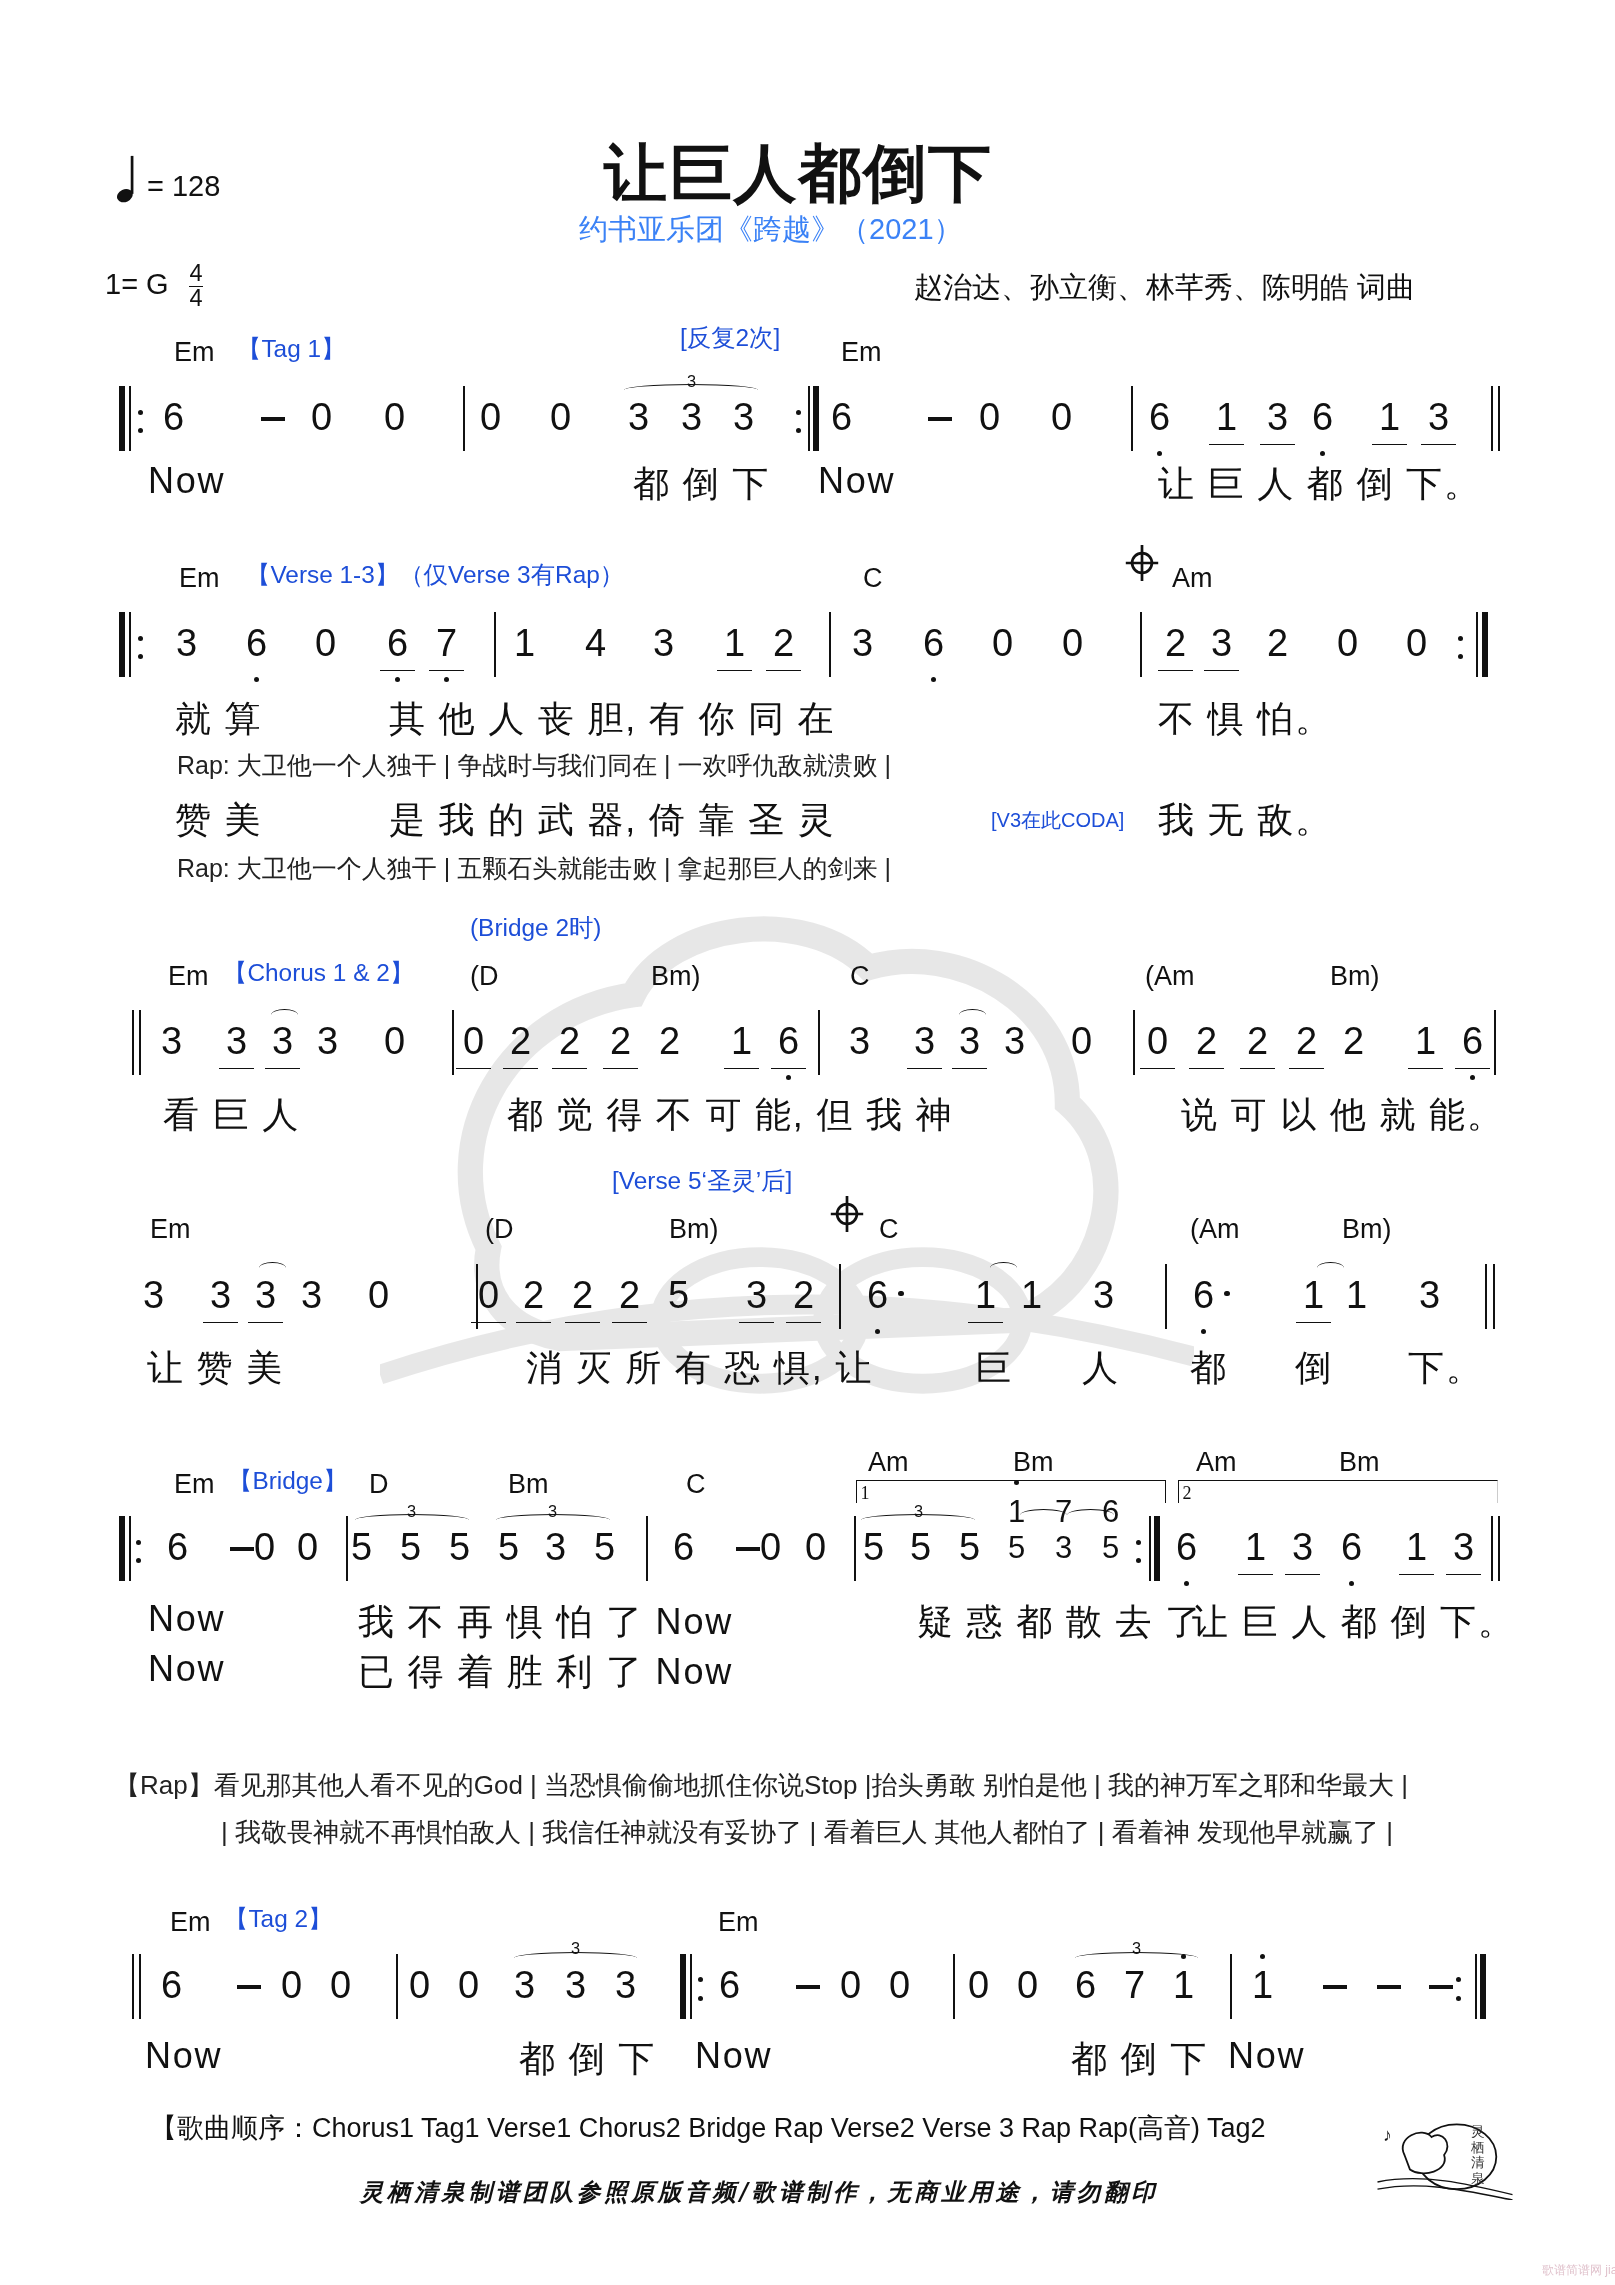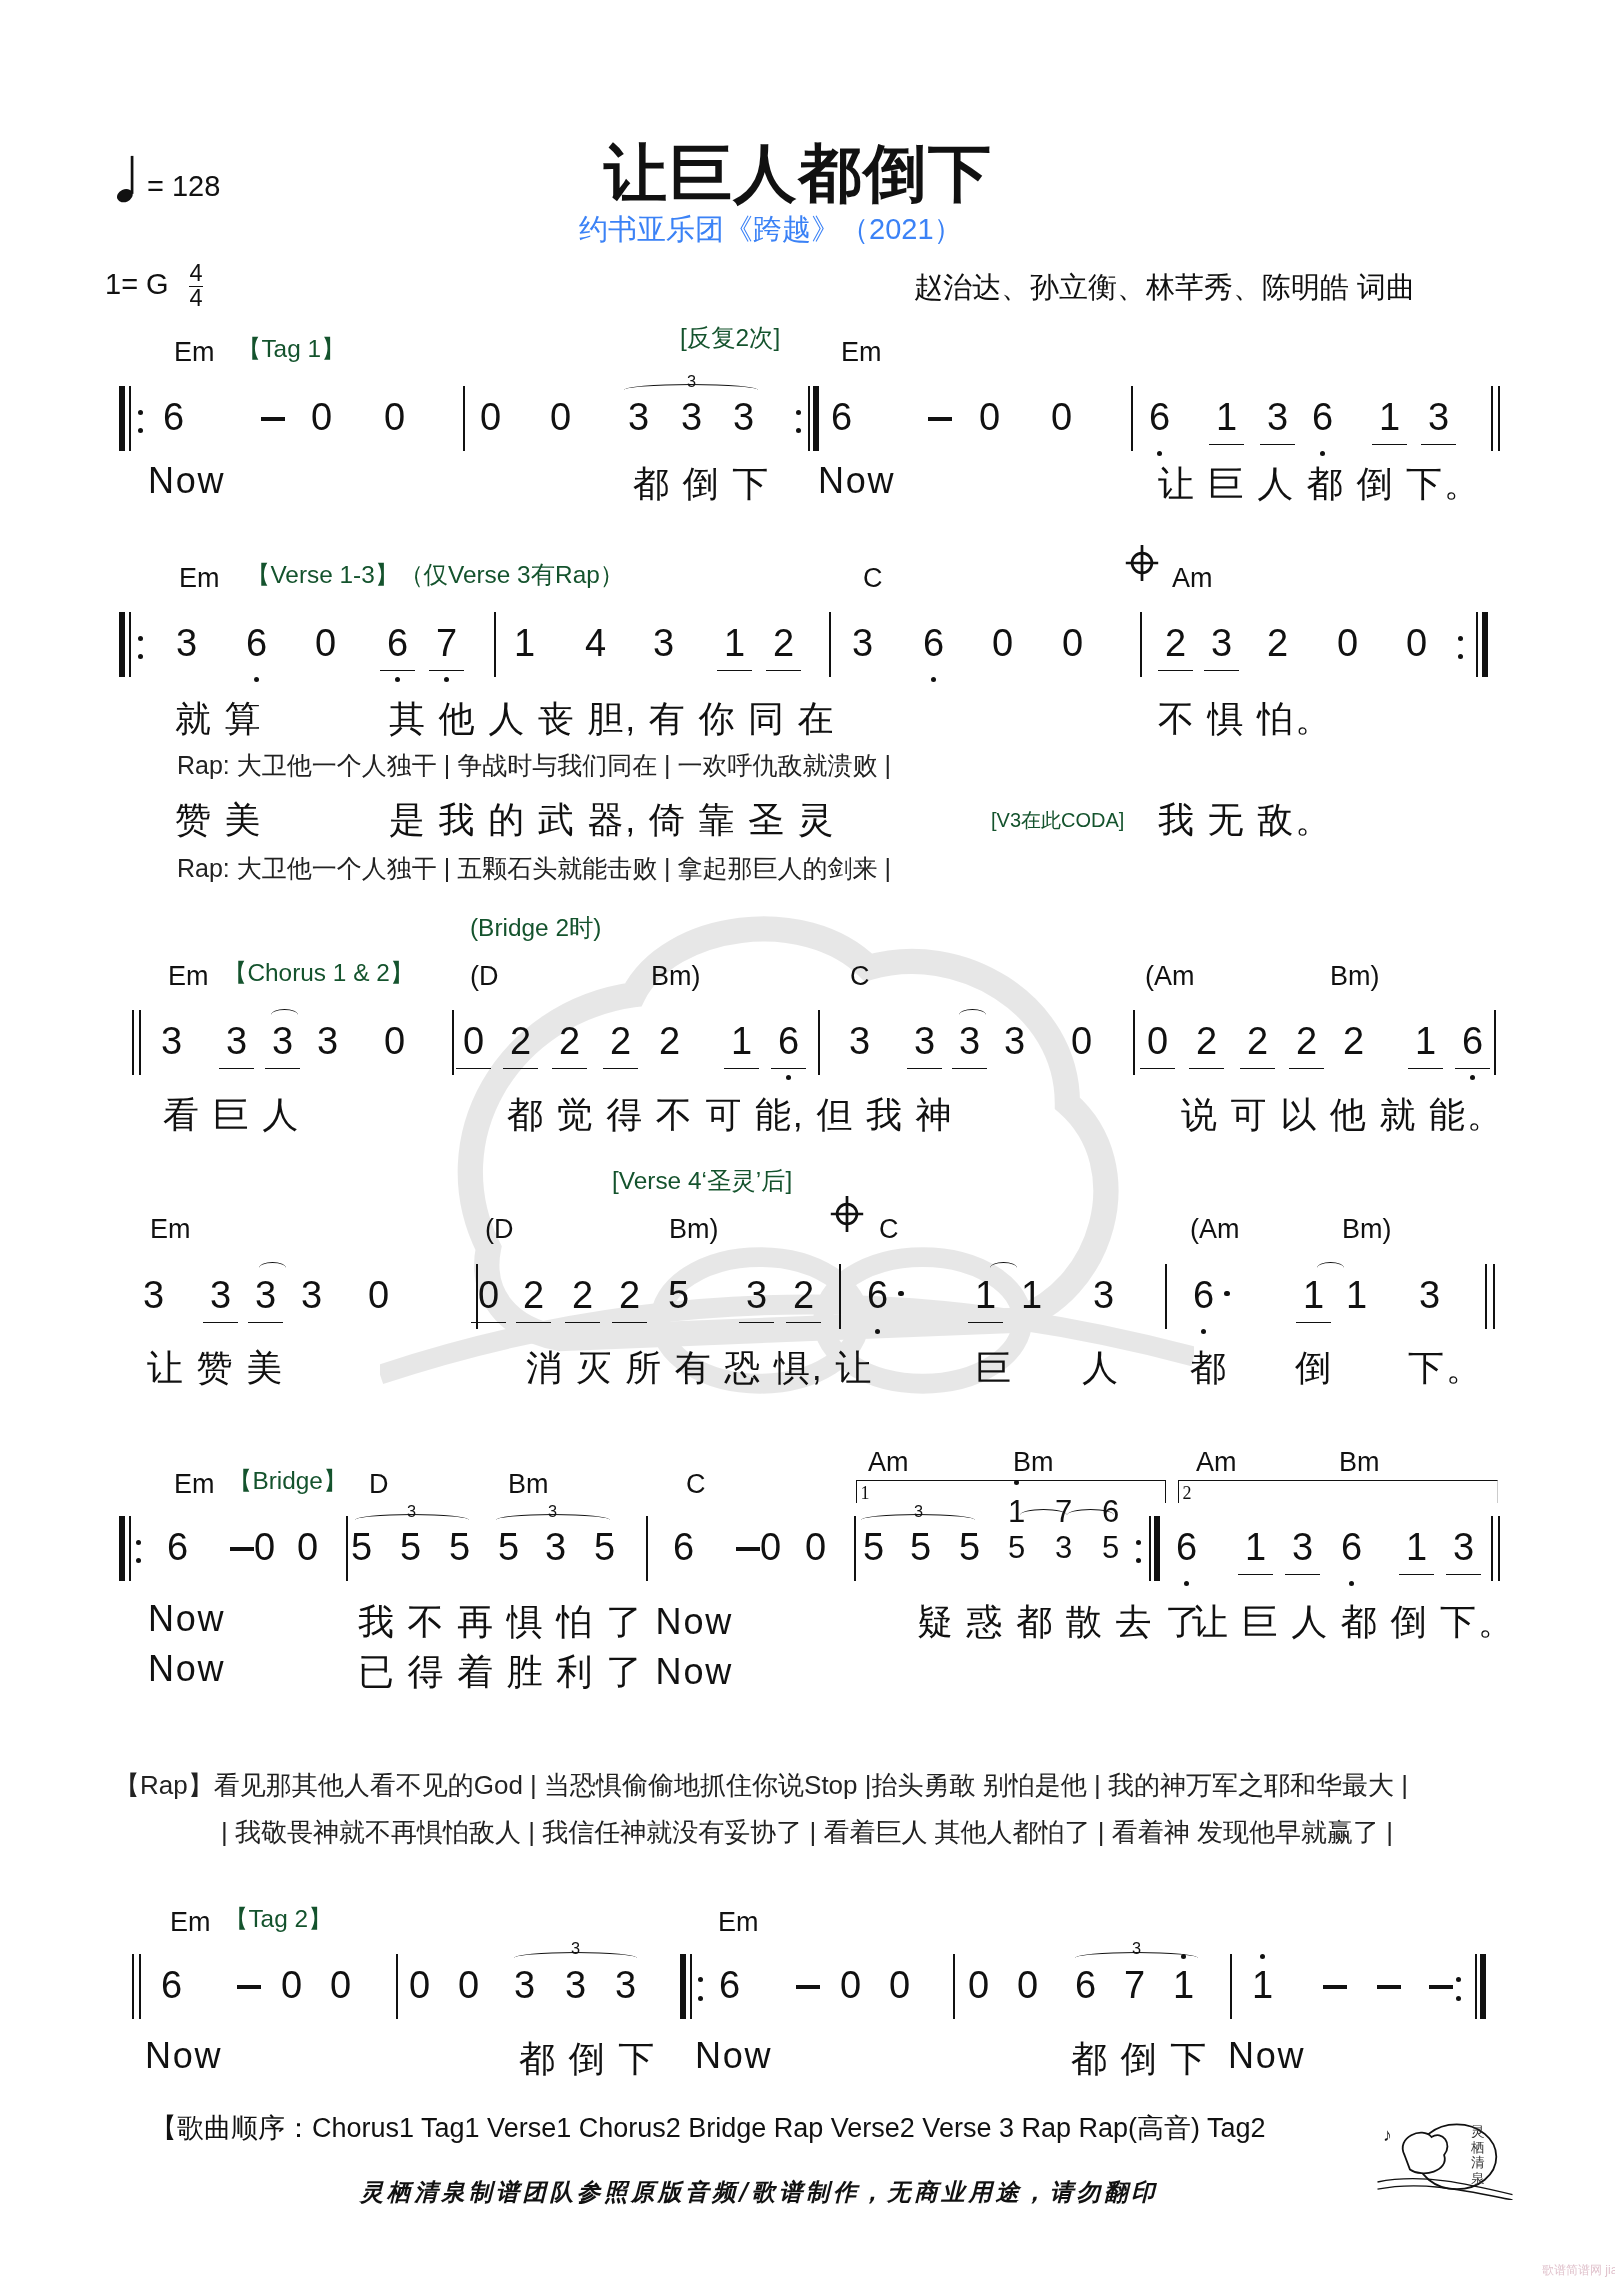--- a/index.html
+++ b/index.html
@@ -2,21 +2,21 @@
 <html style="font-size:14.5px"><head>
 <meta charset="utf-8">
 <style>
   html,body{margin:0;padding:0;background:#fff;}
   body{width:1616px;height:2285px;position:relative;overflow:hidden;font-family:"Liberation Sans","DejaVu Sans",sans-serif;color:#111;}
   .abs{position:absolute;white-space:nowrap;}
   .title{font-family:"DejaVu Sans",sans-serif;font-weight:bold;font-size:63px;letter-spacing:1.8px;}
   .sub{font-size:29px;color:#3b82f6;}
   .meta{font-size:29px;}
   .chord{font-size:27px;}
-  .ann{font-size:24.4px;color:#14532d;}
+  .ann{font-size:24.4px;color:#1d4ed8;}
   .note{position:absolute;font-size:38px;width:27px;text-align:center;line-height:45px;height:45px;}
   .note .ul{position:absolute;left:-3.6px;right:-3.6px;bottom:-5.4px;border-bottom:1.8px solid #111;}
   .note .dl{position:absolute;left:50%;bottom:-16.3px;width:5.4px;height:5.4px;margin-left:-2.7px;border-radius:50%;background:#111;}
   .note .dh{position:absolute;left:50%;top:-9px;width:5.4px;height:5.4px;margin-left:-2.7px;border-radius:50%;background:#111;}
   .note .aug{position:absolute;right:-12.7px;top:18px;width:5.4px;height:5.4px;border-radius:50%;background:#111;}
   .dash{position:absolute;width:23.5px;height:3.6px;background:#111;}
   .bar{position:absolute;width:1.8px;background:#111;}
   .bar.thick{width:6.3px;}
   .rep{position:absolute;width:5.4px;height:5.4px;border-radius:50%;background:#111;}
   .lyr{font-size:36px;letter-spacing:1.8px;}
@@ -183,21 +183,21 @@
     <div class="abs lyr" style="left:507px;top:1091px;">都 觉 得 不  可 能,  但  我 神</div>
     <div class="abs lyr" style="left:1181px;top:1091px;">说 可 以 他  就 能。</div>
     <div class="bar" style="left:132px;top:1010px;height:65px;"></div>
     <div class="bar" style="left:139px;top:1010px;height:65px;"></div>
     <div class="bar" style="left:452px;top:1010px;height:65px;"></div>
     <div class="bar" style="left:818px;top:1010px;height:65px;"></div>
     <div class="bar" style="left:1133px;top:1010px;height:65px;"></div>
     <div class="bar" style="left:1494px;top:1010px;height:65px;"></div>
     <div class="slur" style="left:271px;width:27px;top:1009px;"></div>
     <div class="slur" style="left:959px;width:27px;top:1009px;"></div>
-    <div class="abs ann" style="left:612px;top:1165px;">[Verse 4‘圣灵’后]</div>
+    <div class="abs ann" style="left:612px;top:1165px;">[Verse 5‘圣灵’后]</div>
     <div class="abs chord" style="left:150px;top:1214px;">Em</div>
     <div class="abs chord" style="left:485px;top:1214px;">(D</div>
     <div class="abs chord" style="left:669px;top:1214px;">Bm)</div>
     <div class="abs chord" style="left:879px;top:1214px;">C</div>
     <div class="abs chord" style="left:1190px;top:1214px;">(Am</div>
     <div class="abs chord" style="left:1342px;top:1214px;">Bm)</div>
     <div class="note" style="left:140px;top:1273px;">3</div>
     <div class="note" style="left:207px;top:1273px;">3<span class="ul"></span></div>
     <div class="note" style="left:252px;top:1273px;">3<span class="ul"></span></div>
     <div class="note" style="left:298px;top:1273px;">3</div>

